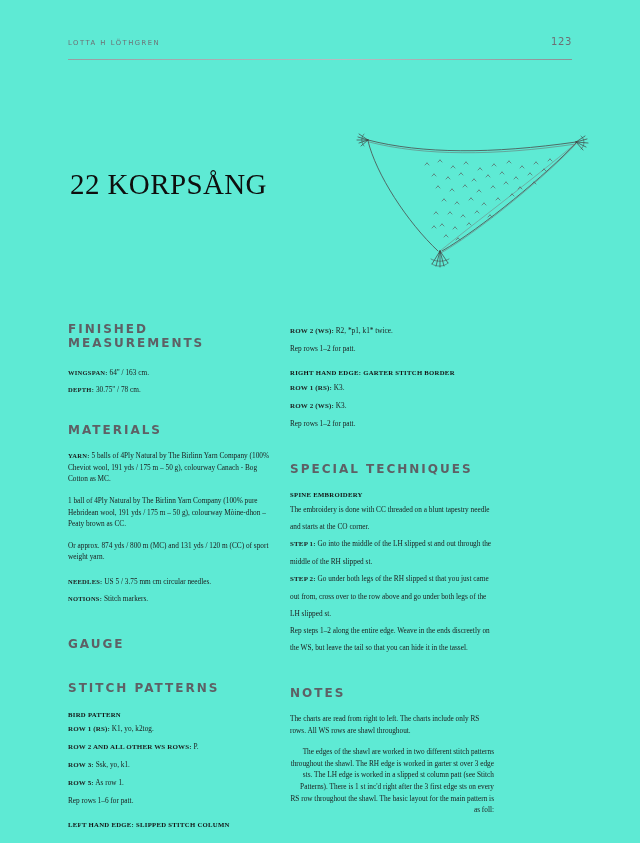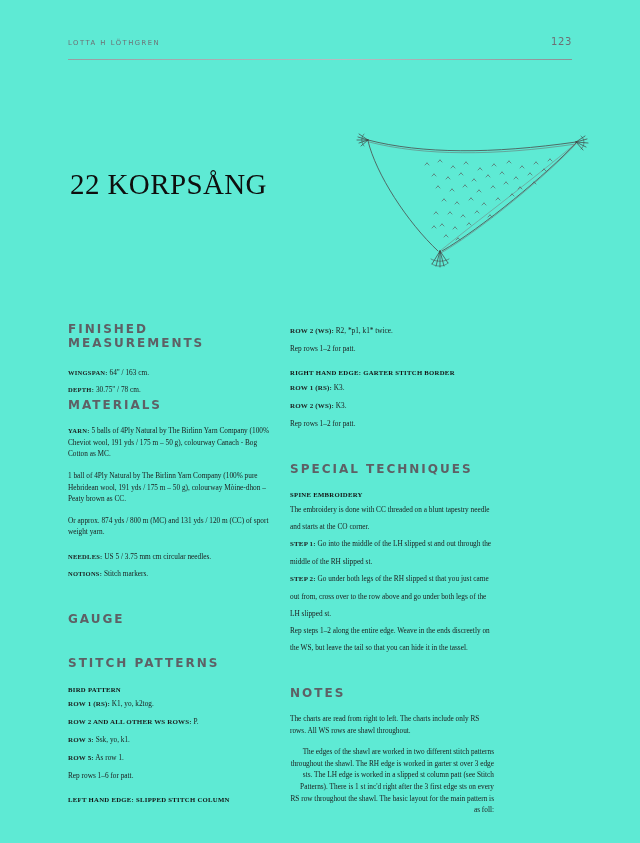--- a/index.html
+++ b/index.html
@@ -90,21 +90,21 @@
 
   .section-heading {
     font-family: "DejaVu Sans", sans-serif;
     font-size: 12px;
     letter-spacing: 2.0px;
     color: #5e6065;
     text-transform: uppercase;
     margin: 0 0 13px 0;
     line-height: 1.2;
   }
-  .section-heading.gap-top    { }
+  .section-heading.gap-top    { margin-top: 25px; }
   .section-heading.gap-top-lg { margin-top: 30px; }
 
   .body-line {
     font-family: "Liberation Serif", serif;
     font-size: 7.3px;
     line-height: 17px;
     color: #1c1c1c;
     margin: 0;
   }
   .body-para {

